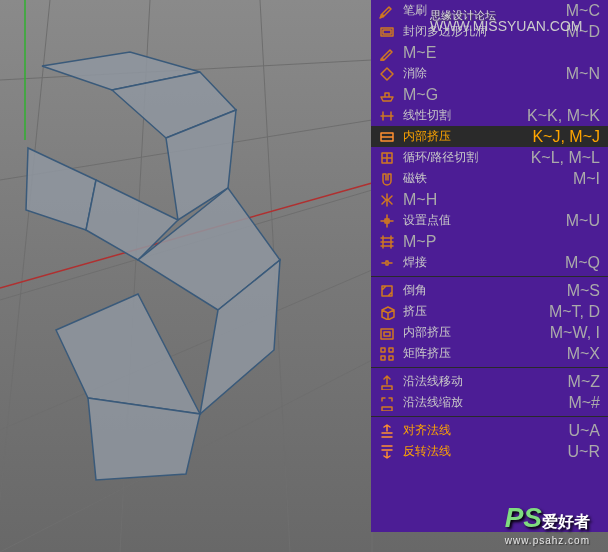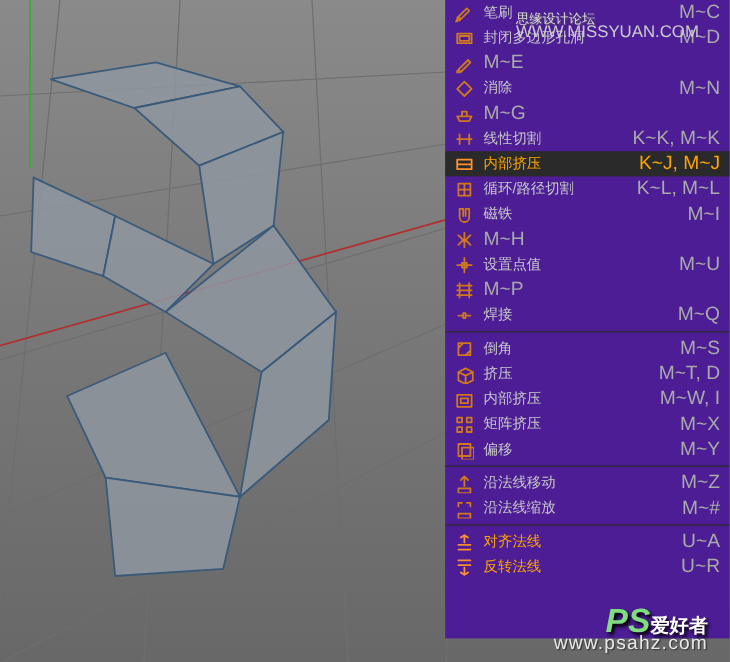--- a/index.html
+++ b/index.html
@@ -87,21 +87,21 @@
   font-style: italic;
   text-shadow: 2px 2px 3px #000;
   pointer-events: none;
 }
 .watermark-bottom .han { font-size: 16px; color: #fff; font-style: normal; }
 .watermark-url {
   position: absolute;
   bottom: 6px;
   right: 18px;
   color: #e8e8e8;
-  font-size: 16px;
+  font-size: 10px;
   letter-spacing: 1px;
   text-shadow: 1px 1px 1px #333;
   pointer-events: none;
 }
 </style>
 </head>
 <body>
 
 <div class="viewport">
   <svg class="grid-lines" width="608" height="552">
@@ -276,29 +276,20 @@
     </div>
     <div class="menu-item">
       <span class="icon">
         <svg width="16" height="16" viewBox="0 0 16 16">
           <path d="M2,2 L6,2 L6,6 L2,6 Z M10,2 L14,2 L14,6 L10,6 Z M2,10 L6,10 L6,14 L2,14 Z M10,10 L14,10 L14,14 L10,14 Z" fill="none" stroke="#d07820" stroke-width="1.5" stroke-linecap="round" stroke-linejoin="round"></path>
         </svg>
       </span>
       <span class="label">矩阵挤压</span>
       <span class="shortcut">M~X</span>
     </div>
-    <div class="menu-item">
-      <span class="icon">
-        <svg width="16" height="16" viewBox="0 0 16 16">
-          <path d="M3,3 L13,3 L13,13 L3,13 Z M6,6 L16,6 L16,16 L6,16 Z" fill="none" stroke="#d07820" stroke-width="1.5" stroke-linecap="round" stroke-linejoin="round"></path>
-        </svg>
-      </span>
-      <span class="label">偏移</span>
-      <span class="shortcut">M~Y</span>
-    </div>
     <div class="sep"></div>
     <div class="menu-item">
       <span class="icon">
         <svg width="16" height="16" viewBox="0 0 16 16">
           <path d="M8,2 L8,10 M5,5 L8,2 L11,5 M3,12 L13,12 L13,16 L3,16 Z" fill="none" stroke="#d07820" stroke-width="1.5" stroke-linecap="round" stroke-linejoin="round"></path>
         </svg>
       </span>
       <span class="label">沿法线移动</span>
       <span class="shortcut">M~Z</span>
     </div>

